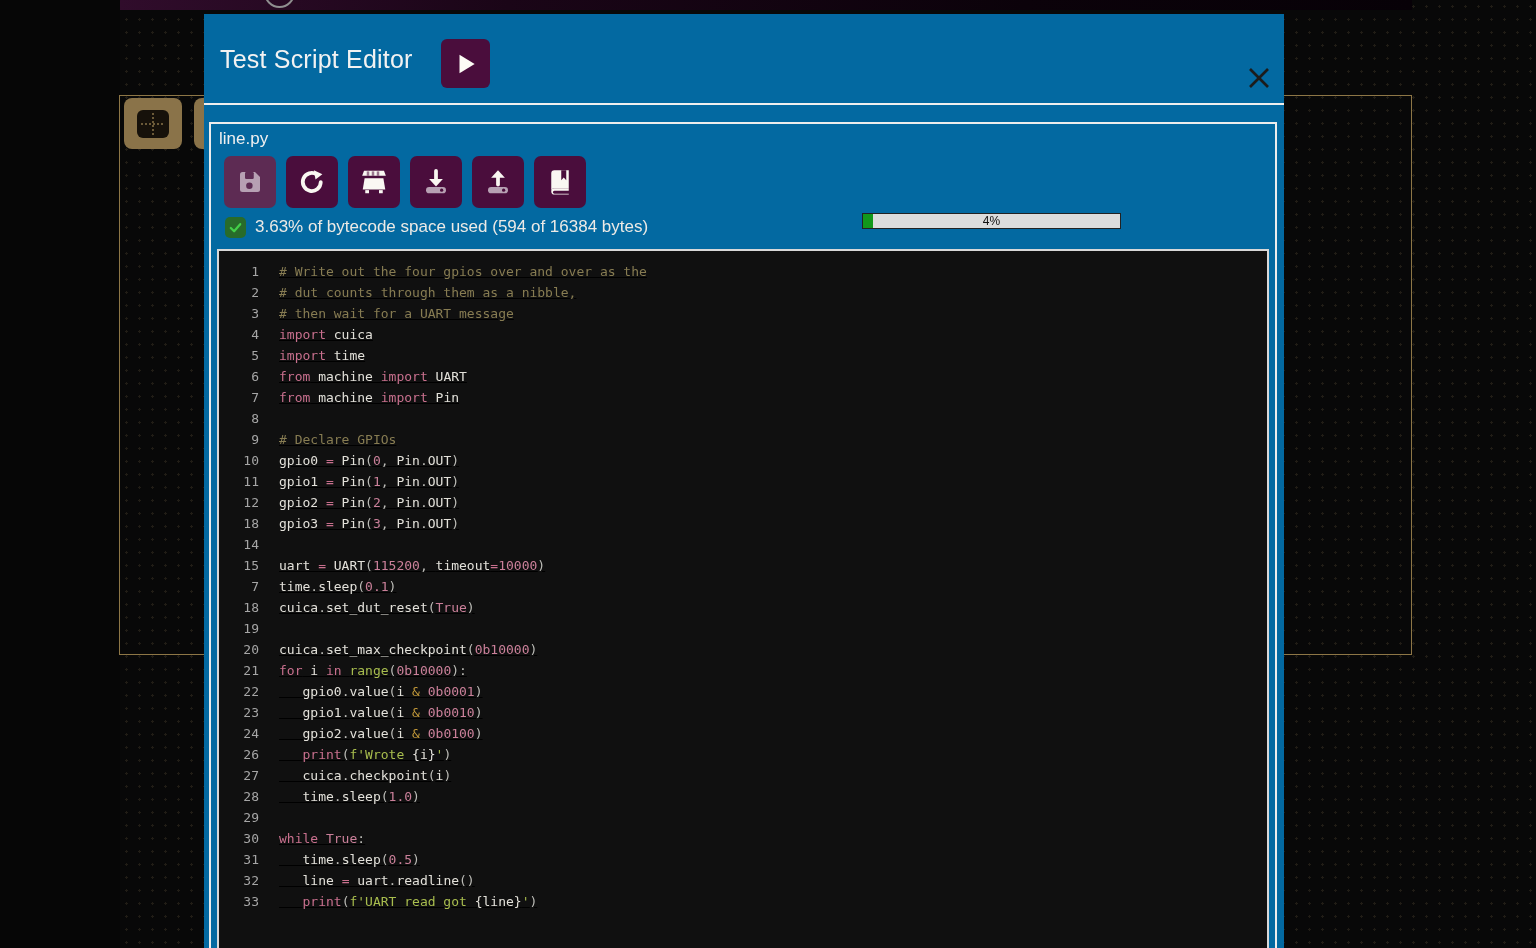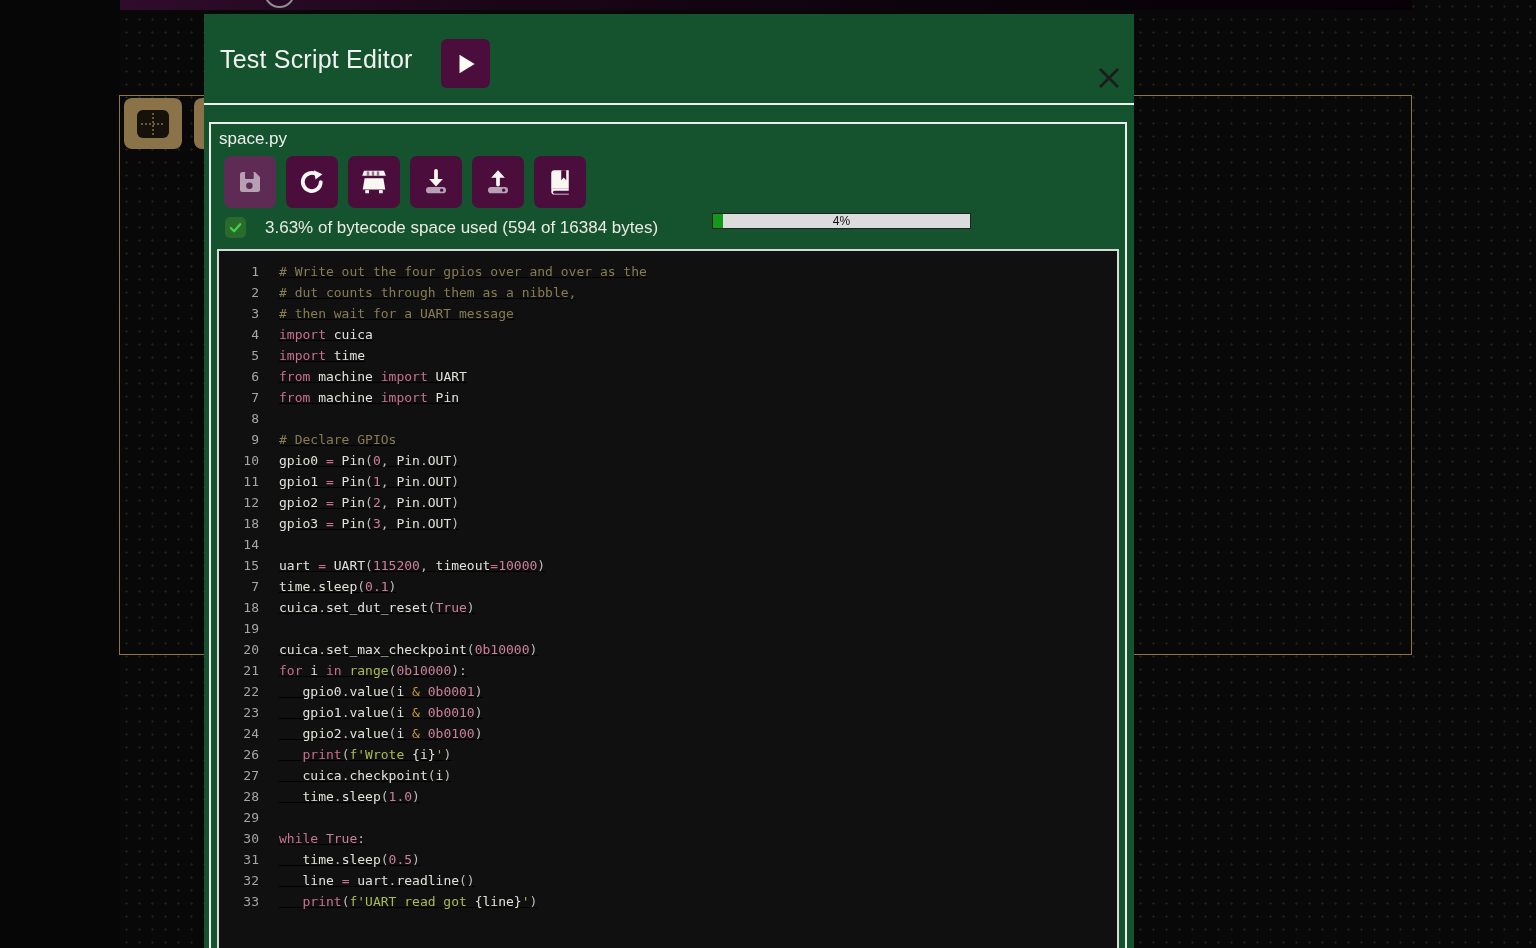--- a/index.html
+++ b/index.html
@@ -16,41 +16,41 @@
     border:2.5px solid #8f8f8f; border-radius:50%; z-index:3; }
   .gold-panel { position:absolute; left:119px; top:95px; width:1293px; height:560px;
     border:1px solid #8d7646; z-index:2; }
   .tan-btn { position:absolute; top:2px; width:58px; height:51px; border:none;
     border-radius:8px; background:#8a7349; cursor:pointer;
     display:flex; align-items:center; justify-content:center; }
   .tan-btn.first { left:4px; }
   .tan-btn.second { left:74px; }
 
   
-  .modal { position:absolute; left:204px; top:14px; width:930px; height:934px;
-    background:#14532d; z-index:10; overflow:hidden; }
+  .modal { position:absolute; left:204px; top:14px; width:1080px; height:934px;
+    background:#0369a1; z-index:10; overflow:hidden; }
   .modal-header { position:absolute; left:0; top:0; right:0; height:91px;
     border-bottom:2px solid #efefef; }
   .modal-title { position:absolute; left:16px; top:0; height:91px; line-height:91px;
     font-size:25px; font-weight:500; color:#f2f2f2; letter-spacing:0.2px; }
   .play-btn { position:absolute; left:237px; top:25px; width:49px; height:49px;
     background:#4a0d3c; border:none; border-radius:6px; cursor:pointer;
     display:flex; align-items:center; justify-content:center; }
   .close-btn { position:absolute; right:11px; top:50px; width:28px; height:28px;
     background:transparent; border:none; cursor:pointer; padding:0; }
 
   
   .editor-panel { position:absolute; left:5px; right:7px; top:108px; bottom:-6px;
     border:2px solid #ededed; }
   .filename { position:absolute; left:8px; top:5px; font-size:17px; color:#f0f0f0; }
   .toolbar { position:absolute; left:13px; top:32px; display:flex; gap:10px; }
   .tool-btn { width:52px; height:52px; background:#4a0d3c; border:none; border-radius:7px;
     cursor:pointer; display:flex; align-items:center; justify-content:center; }
   .tool-btn.disabled { background:#5d2b53; }
-  .status-row { position:absolute; left:14px; top:93px; display:flex; align-items:center; gap:19px; }
+  .status-row { position:absolute; left:14px; top:93px; display:flex; gap:9px; }
   .check-badge { width:21px; height:21px; background:#286b2a; border-radius:5px;
     display:flex; align-items:center; justify-content:center; }
   .status-text { font-size:17px; color:#eceae6; }
   .progress { position:absolute; top:89px; right:154px; width:259px; height:16px;
     background:#dcdcdc; border:1px solid #222222; }
   .progress-fill { position:absolute; left:0; top:0; bottom:0; background:#12991b; }
   .progress-label { position:absolute; left:0; right:0; top:0; bottom:0;
     font-size:12px; color:#111; text-align:center; line-height:14px; }
 
   
@@ -106,21 +106,21 @@
     <button class="close-btn">
       <svg width="28" height="28" viewBox="0 0 28 28">
         <line x1="5" y1="5" x2="23" y2="23" stroke="#1c1c1c" stroke-width="2.6"></line>
         <line x1="23" y1="5" x2="5" y2="23" stroke="#1c1c1c" stroke-width="2.6"></line>
       </svg>
     </button>
   </div>
 
   <div class="editor-panel">
 
-    <div class="filename">space.py</div>
+    <div class="filename">line.py</div>
 
     <div class="toolbar">
       <button class="tool-btn disabled">
         <svg width="30" height="30" viewBox="0 0 24 24">
           <path d="M4 6 a2 2 0 0 1 2-2 H16 L20 8 V18 a2 2 0 0 1-2 2 H6 a2 2 0 0 1-2-2 Z" fill="#b7a0b3"></path>
           <rect x="8" y="4" width="7" height="5.5" rx="1" fill="#5d2b53"></rect>
           <circle cx="11.5" cy="15" r="2.6" fill="#5d2b53"></circle>
         </svg>
       </button>
       <button class="tool-btn">

